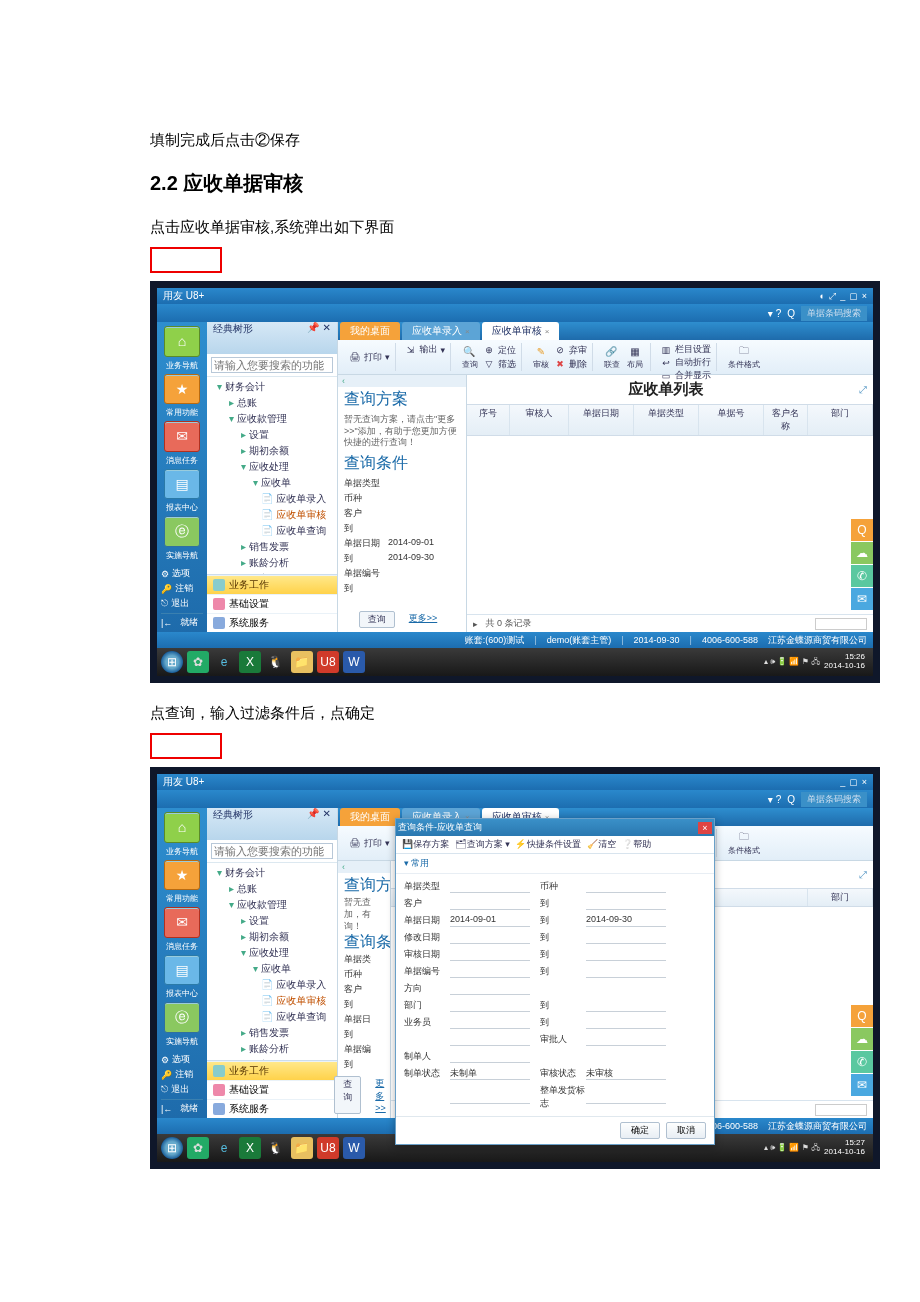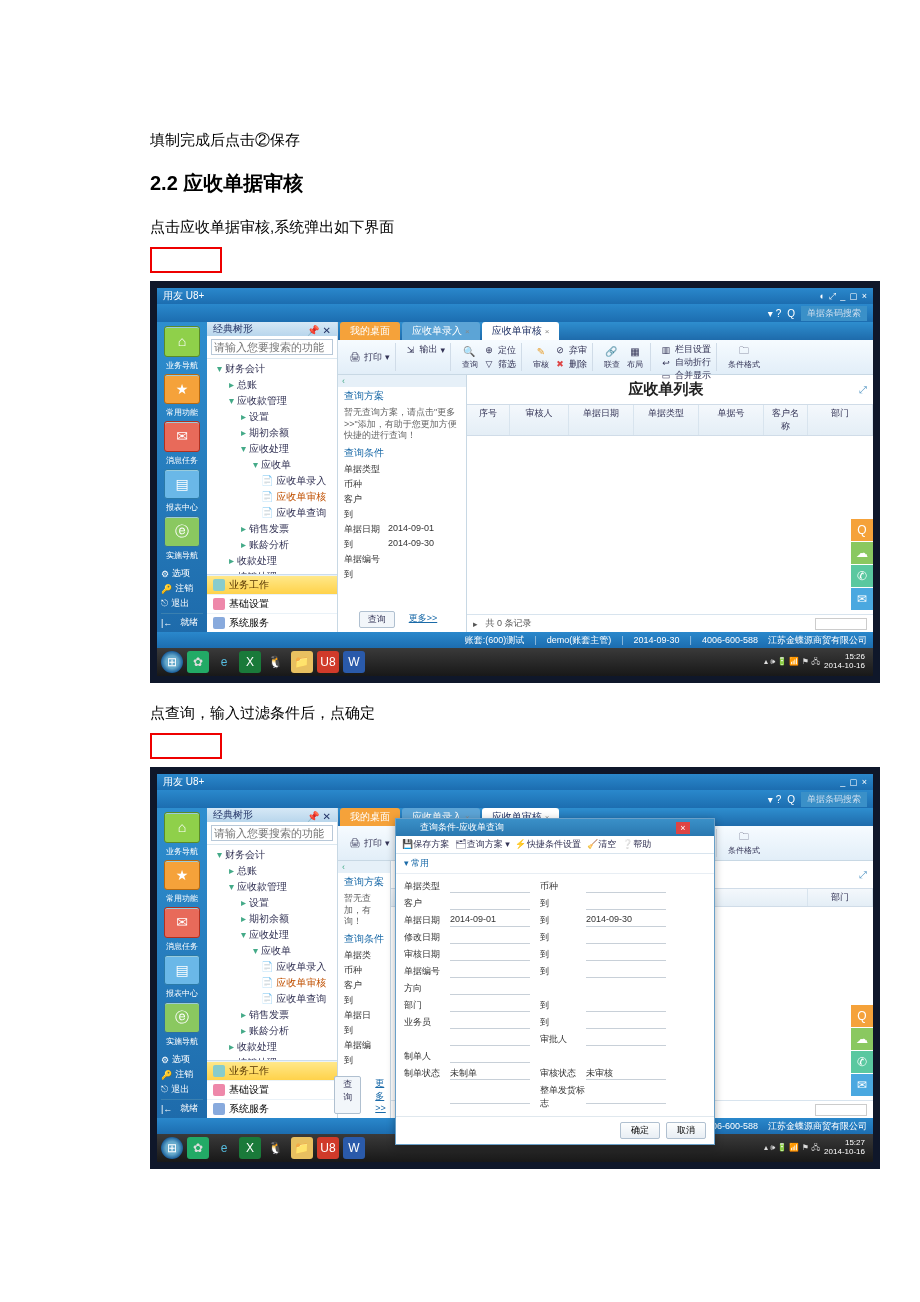--- a/index.html
+++ b/index.html
@@ -18,21 +18,21 @@
 .lnbtn{width:34px;height:34px;background:#6ab0e0;border:1px solid #2f70a0;border-radius:3px;display:flex;align-items:center;justify-content:center;font-size:14px;box-shadow:inset 0 1px 0 #9cd}
 .lnbtn.home{background:#8fd04a;border-color:#5a8a2a}
 .lnbtn.orange{background:#f5a23a;border-color:#b86a10}
 .lnbtn.red{background:#e86a5a;border-color:#b03020}
 .lnbtn.sky{background:#6ab8e8;border-color:#2a7aa8}
 .lnbtn.green{background:#8ac860}
 .lnlabel{font-size:8px;color:#fff;text-align:center}
 .leftnav .bottom{margin-top:auto;width:100%;text-align:left;padding:2px 4px;box-sizing:border-box}
 .brow{color:#fff;font-size:9px;padding:1px 0;display:flex;align-items:center;gap:3px}
 .tree-col{width:130px;background:#fff;border-right:1px solid #c8d8e4;display:flex;flex-direction:column}
-.tree-head{height:14px;background:linear-gradient(#d6e8f6,#b8d6ec);display:flex;align-items:flex-end;padding:0 6px;font-size:10px;color:#236;justify-content:space-between}
+.tree-head{height:32px;background:linear-gradient(#d6e8f6,#b8d6ec);display:flex;align-items:flex-start;padding:0 6px;font-size:10px;color:#236;justify-content:space-between}
 .tree-search{padding:3px 4px;border-bottom:1px solid #dce8f0}
 .tree-search input{width:100%;font-size:11px;padding:1px 2px;border:1px solid #b8c8d8;color:#888;box-sizing:border-box}
 .tree-body{flex:1;overflow:auto;padding:2px 0;font-size:10px;color:#335}
 .tnode{padding:1px 4px 1px 10px;white-space:nowrap}
 .tnode.l1{padding-left:10px}
 .tnode.l2{padding-left:22px}
 .tnode.l3{padding-left:34px}
 .tnode.l4{padding-left:46px}
 .tnode .arr{color:#4a8;display:inline-block;width:8px}
 .tnode.leaf .arr{visibility:hidden}
@@ -50,21 +50,21 @@
 .tab .x{font-size:8px;color:#888}
 .toolbar{height:34px;background:linear-gradient(#f6fbff,#e2eef8);border-bottom:1px solid #c8d8e4;display:flex;align-items:center;padding:0 6px;gap:4px;font-size:9px;color:#335}
 .tgrp{display:flex;align-items:center;gap:3px;padding:0 5px;border-right:1px solid #d0dce8;height:28px}
 .tgrp:last-child{border-right:none}
 .tbtn{display:flex;flex-direction:column;align-items:center;font-size:8px;color:#335;gap:1px;padding:0 2px}
 .tbtn .ti{width:14px;height:14px;border-radius:2px;display:flex;align-items:center;justify-content:center;font-size:10px}
 .tbtn-row{display:flex;align-items:center;gap:3px;font-size:9px;color:#335}
 .tbtn-row .ti{width:12px;height:12px;display:inline-flex;align-items:center;justify-content:center}
 .content-area{flex:1;display:flex;min-height:0}
 .filter-pane{width:128px;border-right:1px solid #c8d8e4;display:flex;flex-direction:column;font-size:9px;color:#335}
-.fp-title{color:#1a6aa8;font-size:10px;padding:2px 6px}
+.fp-title{color:#1a6aa8;font-size:16px;padding:2px 6px}
 .fp-note{color:#666;font-size:9px;padding:2px 6px;line-height:1.3}
 .fp-row{display:flex;padding:1px 6px;font-size:9px}
 .fp-row .k{width:44px;color:#333}
 .fp-row .v{flex:1;color:#333}
 .fp-btns{display:flex;gap:6px;justify-content:center;padding:4px 0}
 .fp-btns .b{border:1px solid #b0c0d0;background:#f2f6fa;padding:1px 8px;font-size:9px;border-radius:2px}
 .fp-btns .more{color:#1a6aa8;border:none;background:none;text-decoration:underline}
 .list-pane{flex:1;display:flex;flex-direction:column;min-width:0}
 .list-title-row{display:flex;align-items:center;padding:2px 6px}
 .list-title{flex:1;text-align:center;font-size:15px;font-weight:bold;color:#222;padding:3px 0}
@@ -79,21 +79,21 @@
 .taskbar{height:28px;background:linear-gradient(#3a3a3a,#181818);display:flex;align-items:center;padding:0 4px;gap:4px;font-size:9px;color:#ddd}
 .taskbar .tbicon{width:22px;height:22px;border-radius:3px;display:flex;align-items:center;justify-content:center;font-size:12px}
 .taskbar .start{background:radial-gradient(circle,#6ac 40%,#048 80%);color:#fff;border-radius:50%}
 .taskbar .spacer{flex:1}
 .taskbar .clock{text-align:right;font-size:8px;line-height:1.1;color:#fff;padding-right:4px}
 .right-float{position:absolute;right:0;bottom:66px;display:flex;flex-direction:column;gap:1px}
 .right-float .fbtn{width:22px;height:22px;display:flex;align-items:center;justify-content:center;color:#fff;font-size:12px}
 .fbtn.o{background:#f5a23a}.fbtn.g{background:#8ac860}.fbtn.t{background:#5ac8a0}.fbtn.b{background:#4aa8e0}
 
 .dialog{position:absolute;left:238px;top:44px;width:318px;background:#fff;border:1px solid #6aa0c8;box-shadow:0 2px 8px rgba(0,0,0,.3);font-size:9px;z-index:5}
-.dlg-title{background:linear-gradient(#3a90c8,#2a78b0);color:#fff;padding:2px 24px;display:flex;align-items:center}
+.dlg-title{background:linear-gradient(#3a90c8,#2a78b0);color:#fff;padding:2px 2px;display:flex;align-items:center}
 .dlg-title .x{margin-left:auto;background:#d44;color:#fff;width:14px;height:12px;text-align:center;font-size:9px;line-height:12px}
 .dlg-tools{padding:2px 6px;border-bottom:1px solid #d8e4ee;display:flex;gap:6px;color:#335}
 .dlg-sect{color:#1a6aa8;padding:3px 8px;border-bottom:1px solid #e8eef4}
 .dlg-body{padding:4px 8px}
 .dlg-row{display:flex;align-items:center;padding:2px 0}
 .dlg-row .lbl{width:46px;color:#333}
 .dlg-row .fld{width:80px;height:12px;border-bottom:1px solid #c8d0d8;margin-right:10px;font-size:9px;color:#333}
 .dlg-btns{display:flex;justify-content:flex-end;gap:6px;padding:5px 8px;border-top:1px solid #e0e8ee}
 .dlg-btns .db{border:1px solid #b0c0d0;background:linear-gradient(#fdfefe,#e8eef4);padding:1px 10px;border-radius:2px}
 

